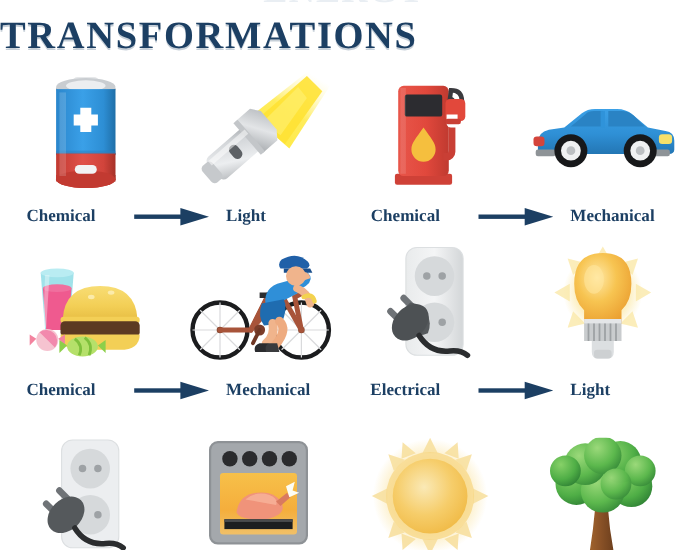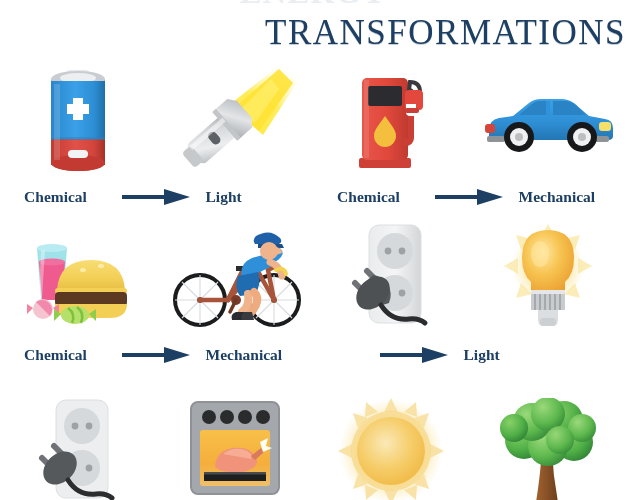--- a/index.html
+++ b/index.html
@@ -28,23 +28,23 @@
     left: 0; right: 0;
     top: -26px;
     text-align: center;
     font-size: 33px;
     font-weight: bold;
     letter-spacing: 1px;
     color: #e9eef3;
     font-family: "Liberation Serif", "DejaVu Serif", serif;
   }
   .page-title {
-    text-align: right;
+    text-align: left;
     font-size: 35px;
-    font-weight: normal;
+    font-weight: bold;
     color: #1c3f63;
     letter-spacing: 1.5px;
     line-height: 46px;
     margin: 0;
     padding-top: 2px;
     font-family: "Liberation Serif", "DejaVu Serif", serif;
     text-shadow: 0 1px 0 rgba(28,63,99,.25);
   }
 
   
@@ -452,20 +452,21 @@
             <g stroke="#9da1a4" stroke-width="1.6">
               <path d="M39 70 v18 M44 70 v18 M49 70 v18 M54 70 v18 M59 70 v18 M64 70 v18"></path>
             </g>
             <rect x="35" y="68" width="34" height="4" fill="#e4e6e8"></rect>
             <path d="M42 88 h20 v10 q0 6-6 6 h-8 q-6 0-6-6z" fill="#dcdfe1"></path>
             <rect x="44" y="96" width="16" height="8" rx="3" fill="#cdd0d2"></rect>
           </svg>
         </div>
       </div>
       <div class="labels">
+        <div class="lab left">Electrical</div>
         <div class="arrow-wrap">
           <svg width="70" height="18" viewBox="0 0 70 18">
             <rect x="0" y="7" width="48" height="4" fill="#1c3f63"></rect>
             <path d="M42 1 L68 9 L42 17 Z" fill="#1c3f63"></path>
           </svg>
         </div>
         <div class="lab right">Light</div>
       </div>
     </div>
   </div>

